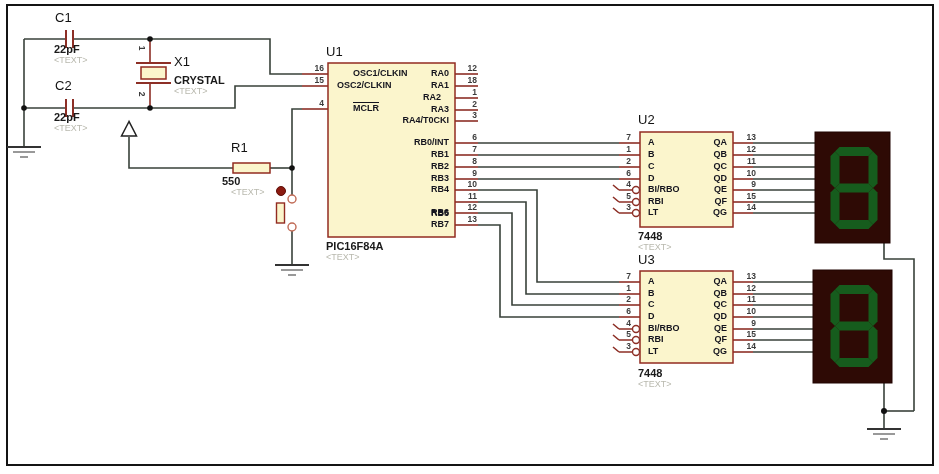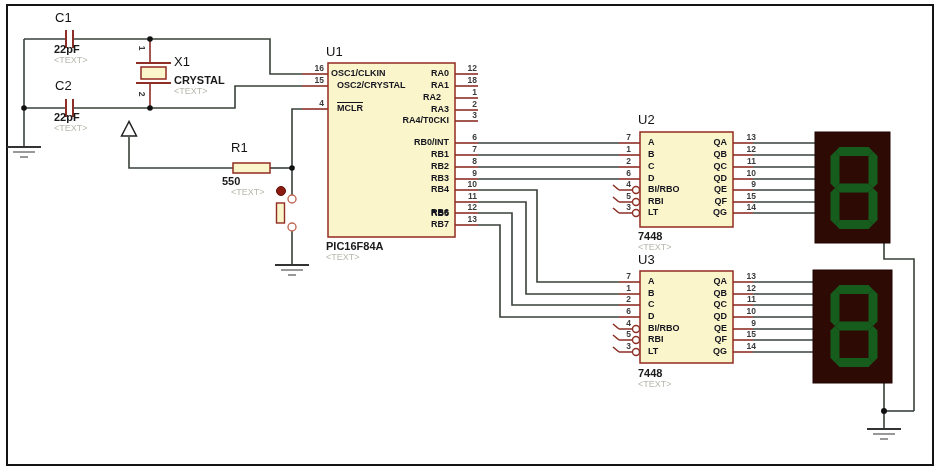--- a/index.html
+++ b/index.html
@@ -7,21 +7,21 @@
           font-family:"Liberation Sans", sans-serif;overflow:hidden;text-decoration:underline;}
   #wiresvg{position:absolute;left:0;top:0;}
   .lbl-ref{position:absolute;font-size:13px;color:#121212;white-space:nowrap;}
   .lbl-val{position:absolute;font-size:11px;font-weight:bold;color:#1a1a1a;white-space:nowrap;}
   .lbl-text{position:absolute;font-size:9px;color:#b9b9ae;white-space:nowrap;}
   .pname{position:absolute;font-size:9px;font-weight:bold;color:#14141e;
          height:11px;line-height:11px;white-space:nowrap;}
   .pname-r{width:60px;text-align:right;}
   .pnum{position:absolute;font-size:8.5px;font-weight:bold;color:#3c3c3c;
         width:20px;height:10px;line-height:10px;text-align:right;white-space:nowrap;}
-  .ovl{text-decoration:overline;}
+  .ovl{text-decoration:overline;margin-left:16px;}
   .rot{transform:rotate(90deg);transform-origin:center;font-size:8.5px;font-weight:bold;color:#3c3c3c;position:absolute;}
 </style>
 </head>
 <body>
 
 <div id="canvas">
 
 <svg id="wiresvg" width="939" height="474" viewBox="0 0 939 474">
 
   <rect x="7" y="5" width="926" height="460" fill="none" stroke="#141414" stroke-width="2"></rect>
@@ -219,22 +219,22 @@
 <div class="rot" style="left:140px;top:89px">2</div>
 
 <div class="lbl-ref" style="left:231px;top:140px">R1</div>
 <div class="lbl-val" style="left:222px;top:175px">550</div>
 <div class="lbl-text" style="left:231px;top:187px">&lt;TEXT&gt;</div>
 
 <div class="lbl-ref" style="left:326px;top:44px">U1</div>
 <div class="lbl-val" style="left:326px;top:240px">PIC16F84A</div>
 <div class="lbl-text" style="left:326px;top:252px">&lt;TEXT&gt;</div>
 
-<div class="pname" style="left:331px;top:68px">OSC1/CLKIN</div>
-<div class="pname" style="left:337px;top:80px">OSC2/CRYSTAL</div>
+<div class="pname" style="left:353px;top:68px">OSC1/CLKIN</div>
+<div class="pname" style="left:337px;top:80px">OSC2/CLKIN</div>
 <div class="pname ovl" style="left:337px;top:103px">MCLR</div>
 <div class="pnum" style="left:304px;top:63px">16</div>
 <div class="pnum" style="left:304px;top:75px">15</div>
 <div class="pnum" style="left:304px;top:98px">4</div>
 
 <div class="pname pname-r" style="left:389px;top:68px">RA0</div>
 <div class="pname pname-r" style="left:389px;top:80px">RA1</div>
 <div class="pname pname-r" style="left:381px;top:92px">RA2</div>
 <div class="pname pname-r" style="left:389px;top:104px">RA3</div>
 <div class="pname pname-r" style="left:389px;top:115px">RA4/T0CKI</div>

